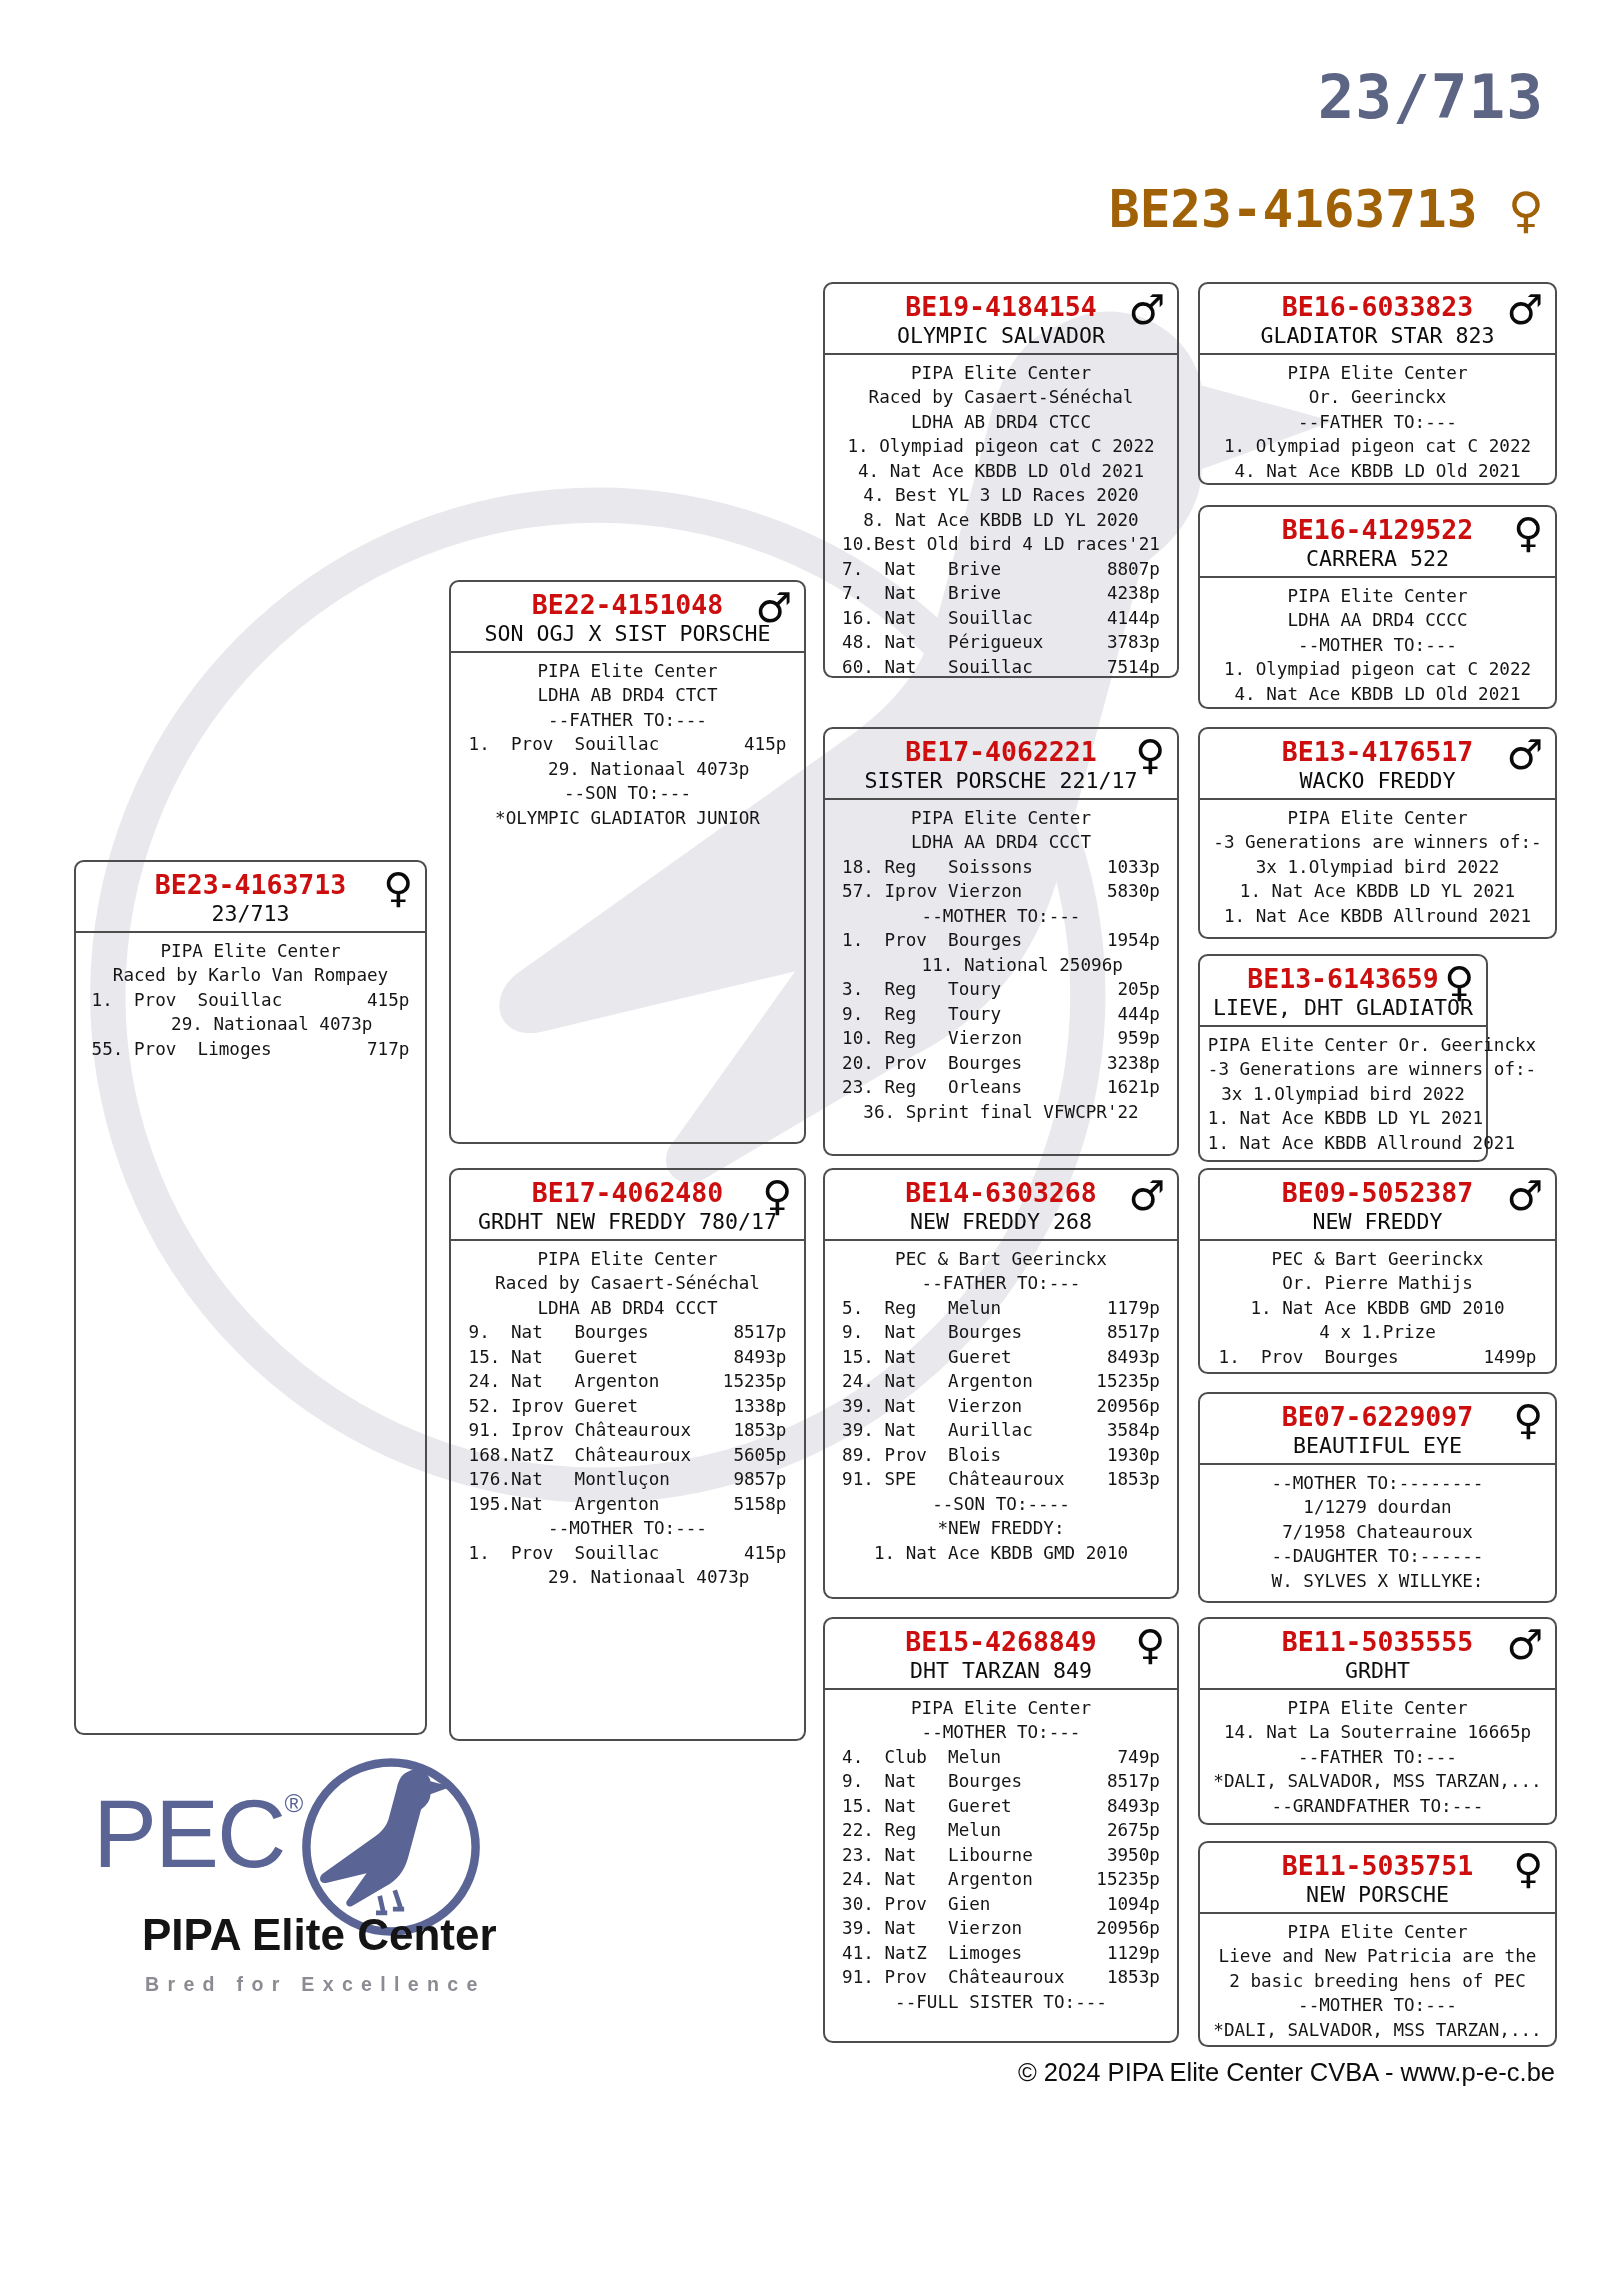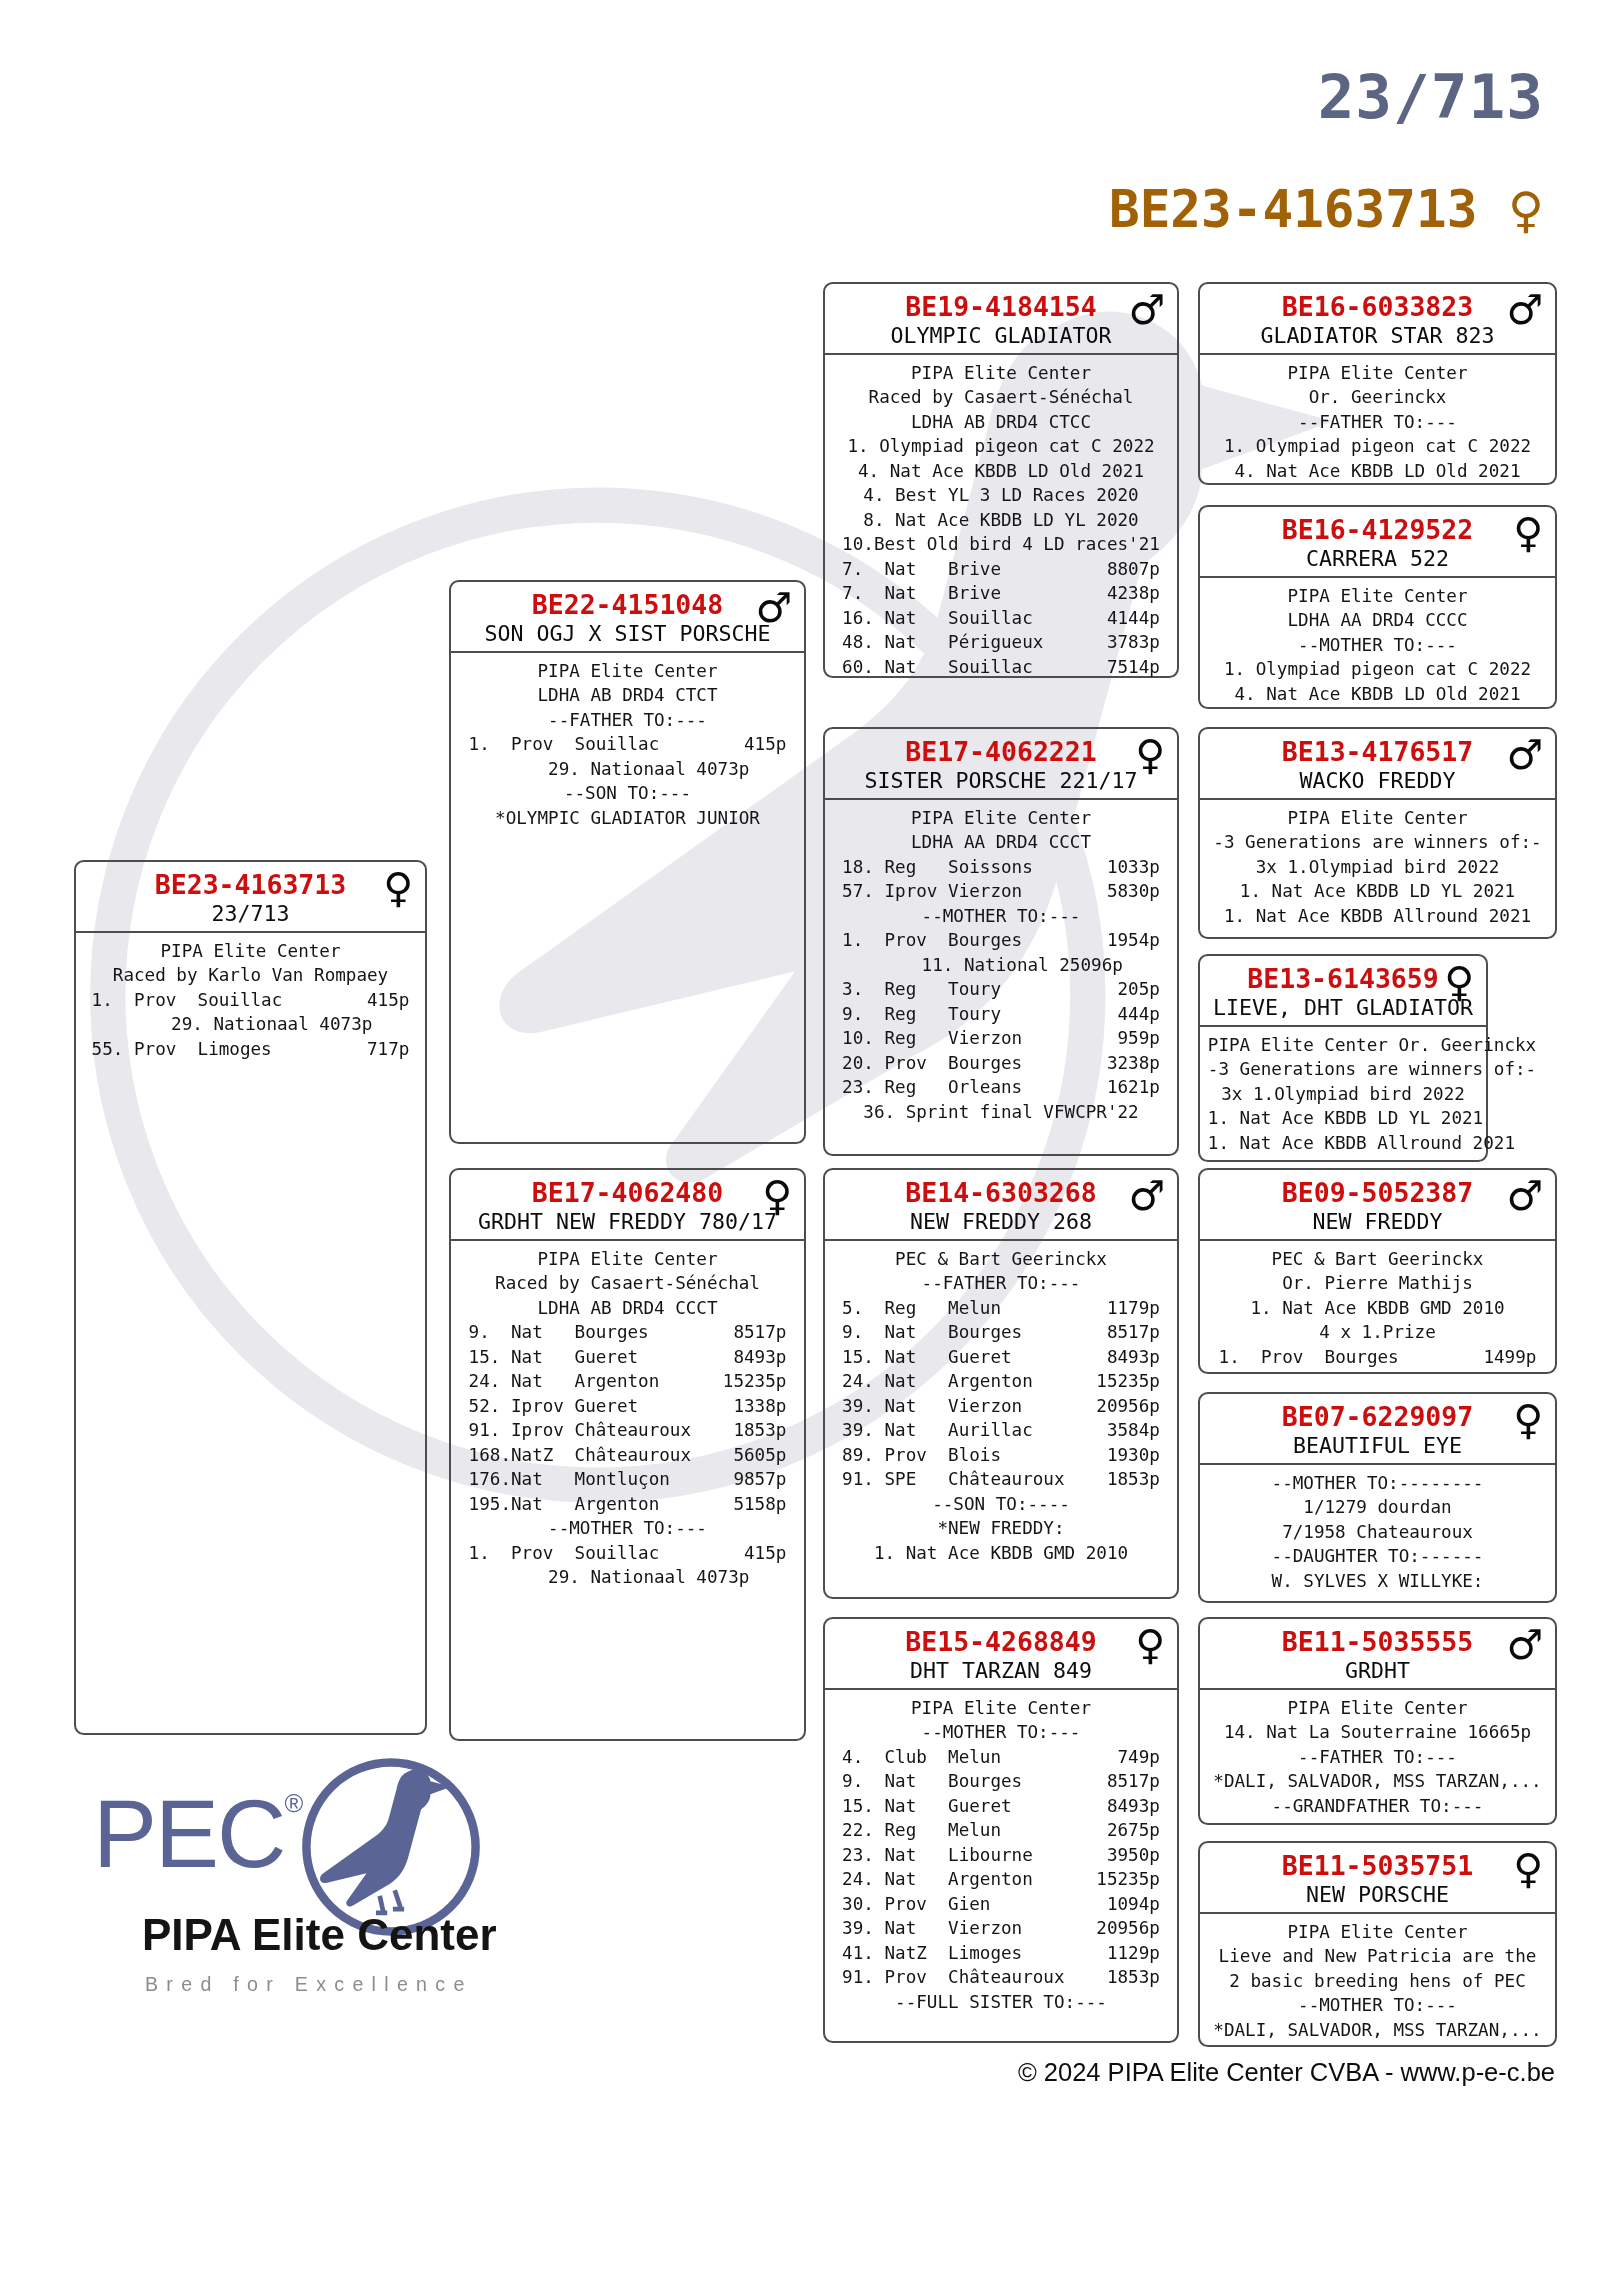--- a/index.html
+++ b/index.html
@@ -49,21 +49,21 @@
   .logo-reg{font-size:25.5px;vertical-align:55px;letter-spacing:0;}
   .logo-mark{position:absolute;left:204px;top:0;color:#5a6596;}
   .logo-name{
     position:absolute;left:49px;top:157px;width:372px;
     font-family:"Liberation Sans", sans-serif;font-weight:bold;
     font-size:44px;color:#141414;white-space:nowrap;
   }
   .logo-tagline{
     position:absolute;left:52px;top:220px;
     font-family:"Liberation Sans", sans-serif;font-size:19.6px;color:#8b8b92;
-    letter-spacing:8.3px;white-space:nowrap;
+    letter-spacing:8.3px;white-space:nowrap;font-weight:bold;
   }
 </style>
 </head>
 <body>
 
 <svg class="watermark" width="1620" height="2293" viewBox="0 0 1653 2339" aria-hidden="true">
   <circle cx="610" cy="1015" r="500" fill="none" stroke="#e9e9ed" stroke-width="36"></circle>
   <g transform="translate(360,210) scale(12.2)" fill="#e9e9ed">
     <path d="M59,10 c5,-3 11,0 12,5 l11,3 -11,4 c0,3 -2,6 -5,8 l-7,26 c-2,7 -6,12 -12,15 l-17,10 c-3,2 -5,-1 -3,-3 l10,-14 -21,5 c-4,1 -5,-3 -2,-5 l28,-20 c4,-3 6,-6 7,-10 l4,-15 c1,-5 3,-8 6,-9 z"></path>
   </g>
@@ -121,21 +121,21 @@
 176.Nat   Montluçon      9857p
 195.Nat   Argenton       5158p
 --MOTHER TO:---
 1.  Prov  Souillac        415p
     29. Nationaal 4073p</div>
   </div>
 
   <div class="box" style="left:823px;top:282px;width:356px;height:396px">
     <div class="box-header">
       <div class="ring">BE19-4184154</div>
-      <div class="bname">OLYMPIC GLADIATOR</div>
+      <div class="bname">OLYMPIC SALVADOR</div>
       <div class="sexsym">♂</div>
     </div>
     <div class="box-body">PIPA Elite Center
 Raced by Casaert-Sénéchal
 LDHA AB DRD4 CTCC
 1. Olympiad pigeon cat C 2022
 4. Nat Ace KBDB LD Old 2021
 4. Best YL 3 LD Races 2020
 8. Nat Ace KBDB LD YL 2020
 10.Best Old bird 4 LD races'21

